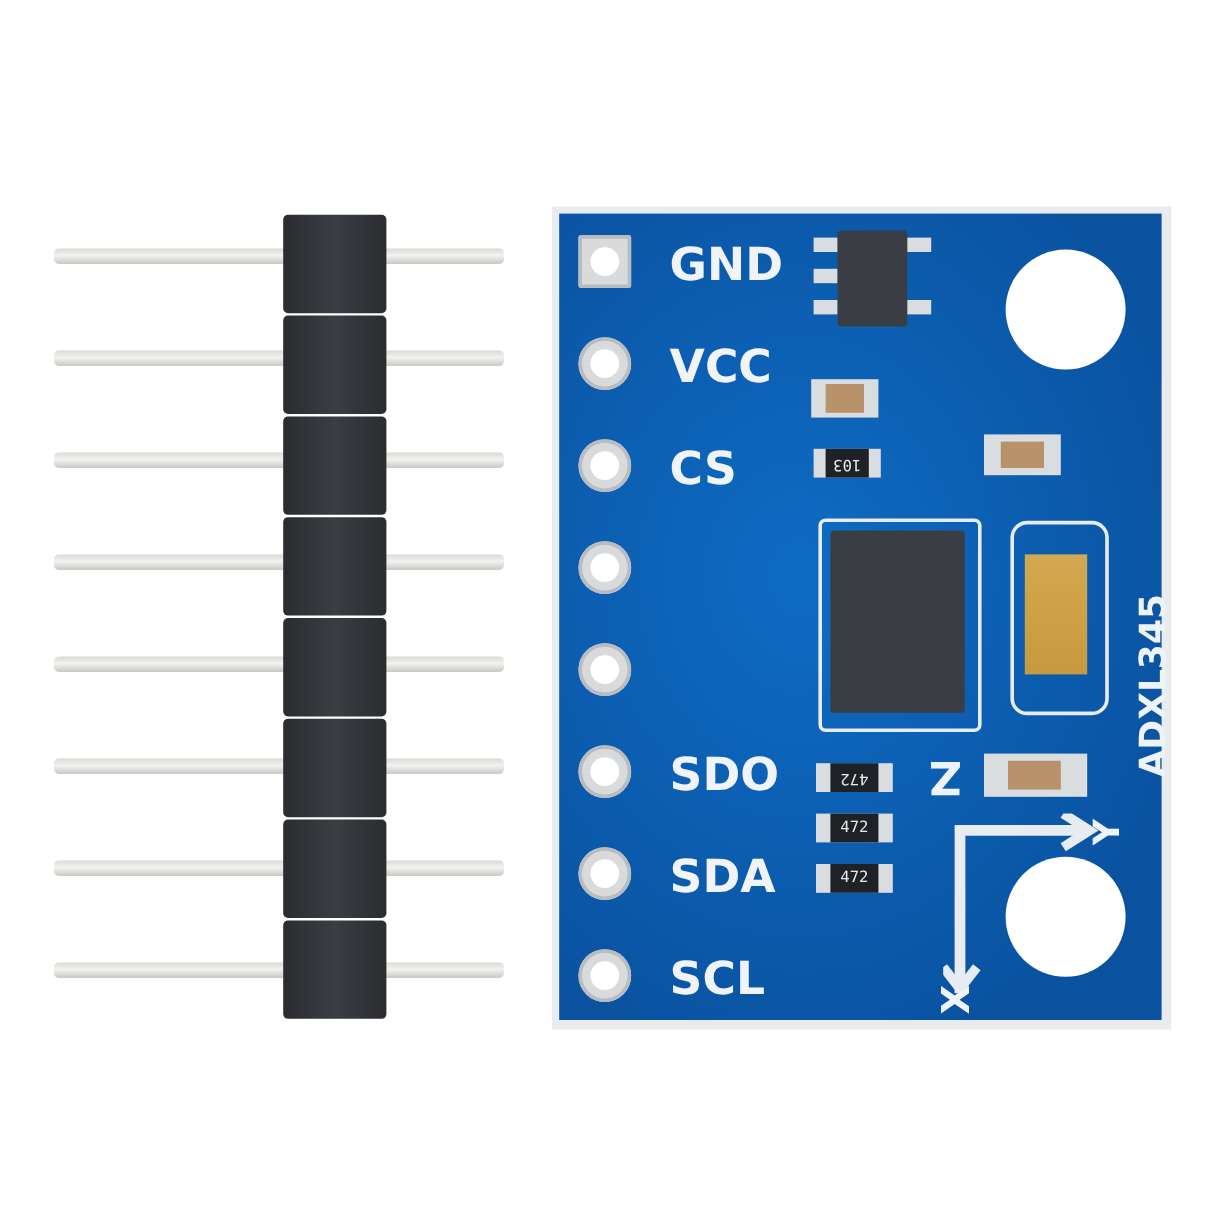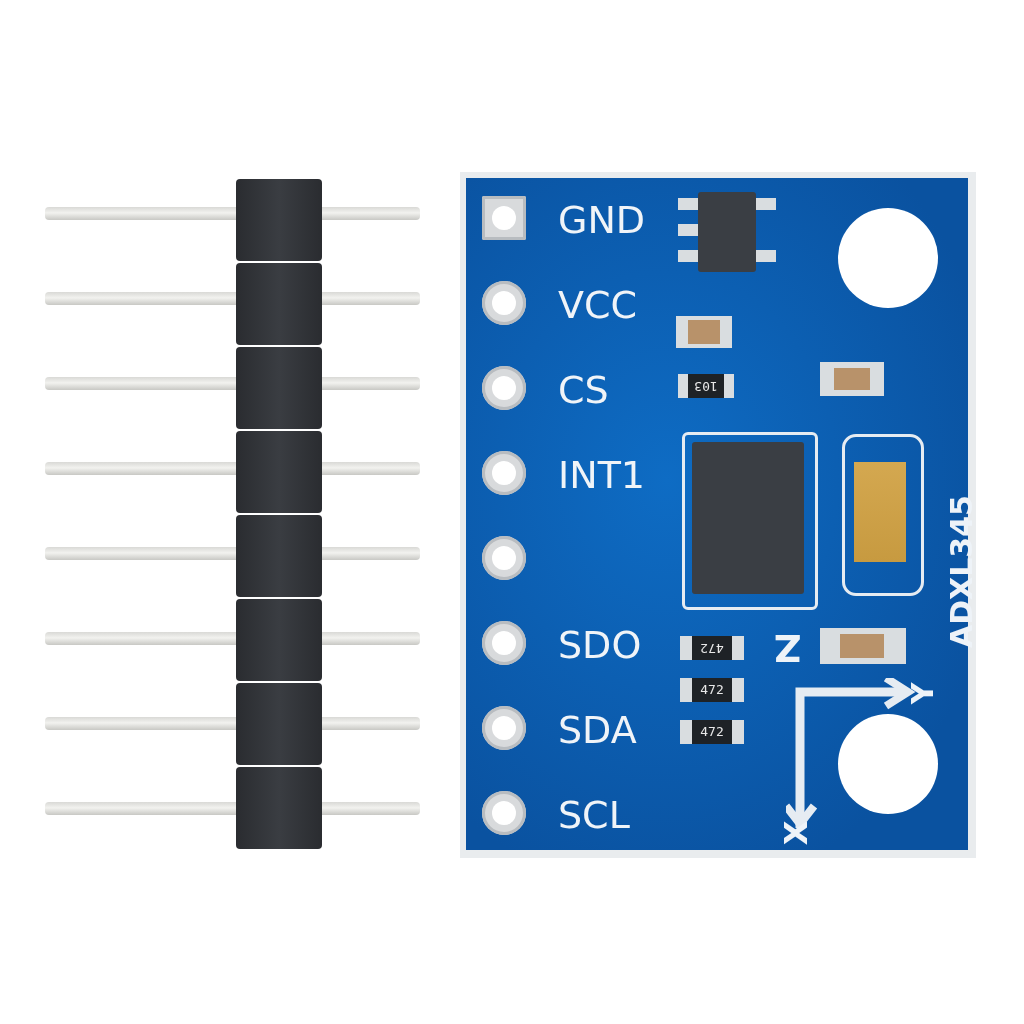--- a/index.html
+++ b/index.html
@@ -8,21 +8,21 @@
        background:linear-gradient(#d9d9d6,#f2f2ef 45%,#c8c8c4);}
   .header{position:absolute;left:236px;top:179px;width:86px;height:673px;}
   .block{position:absolute;left:0;width:86px;height:82px;background:linear-gradient(90deg,#2a2c30,#3a3d42 50%,#2a2c30);border-radius:4px;}
   .pcb{position:absolute;left:460px;top:172px;width:516px;height:686px;background:#e9ecee;}
   .board{position:absolute;left:6px;top:6px;right:8px;bottom:8px;background:#0b5fb0;
          background:radial-gradient(ellipse at 40% 45%,#0e6cc4,#0a52a0 80%);}
   .hole{position:absolute;border-radius:50%;background:#fff;}
   .pad{position:absolute;width:44px;height:44px;border-radius:50%;background:#d8dadc;box-shadow:inset 0 0 0 3px #b8bcc0;}
   .pad.sq{border-radius:2px;}
   .pad::after{content:"";position:absolute;left:10px;top:10px;width:24px;height:24px;border-radius:50%;background:#fff;}
-  .label{position:absolute;left:92px;color:#f0f4f8;font-weight:normal;font-size:38px;letter-spacing:0px;font-family:"DejaVu Sans",sans-serif;}
+  .label{position:absolute;left:92px;color:#f0f4f8;font-weight:bold;font-size:38px;letter-spacing:0px;font-family:"DejaVu Sans",sans-serif;}
   .ic{position:absolute;background:#3a3e44;border-radius:3px;}
   .silk{position:absolute;border:3px solid #e6ecf2;border-radius:6px;}
   .smd{position:absolute;background:#d9dde0;}
   .cap-body{position:absolute;background:#b8926a;}
   .res-body{position:absolute;background:#1e2226;color:#e8e8e8;font-size:13px;text-align:center;font-family:"DejaVu Sans Mono",monospace;}
   .tant{position:absolute;background:linear-gradient(#d4a850,#c79a40);}
   .txt{position:absolute;color:#eef3f8;font-weight:bold;}
 </style>
 </head>
 <body>
@@ -51,21 +51,20 @@
 <div class="pcb">
   <div class="board">
 
     <div class="pad sq" style="left:16px;top:18px"></div>
     <div class="label" style="top:20px">GND</div>
     <div class="pad" style="left:16px;top:103px"></div>
     <div class="label" style="top:105px">VCC</div>
     <div class="pad" style="left:16px;top:188px"></div>
     <div class="label" style="top:190px">CS</div>
     <div class="pad" style="left:16px;top:273px"></div>
-    <div class="label" style="top:275px">INT1</div>
     <div class="pad" style="left:16px;top:358px"></div>
     <div class="pad" style="left:16px;top:443px"></div>
     <div class="label" style="top:445px">SDO</div>
     <div class="pad" style="left:16px;top:528px"></div>
     <div class="label" style="top:530px">SDA</div>
     <div class="pad" style="left:16px;top:613px"></div>
     <div class="label" style="top:615px">SCL</div>
 
     <div class="smd" style="left:212px;top:20px;width:20px;height:12px"></div>
     <div class="smd" style="left:212px;top:46px;width:20px;height:12px"></div>

